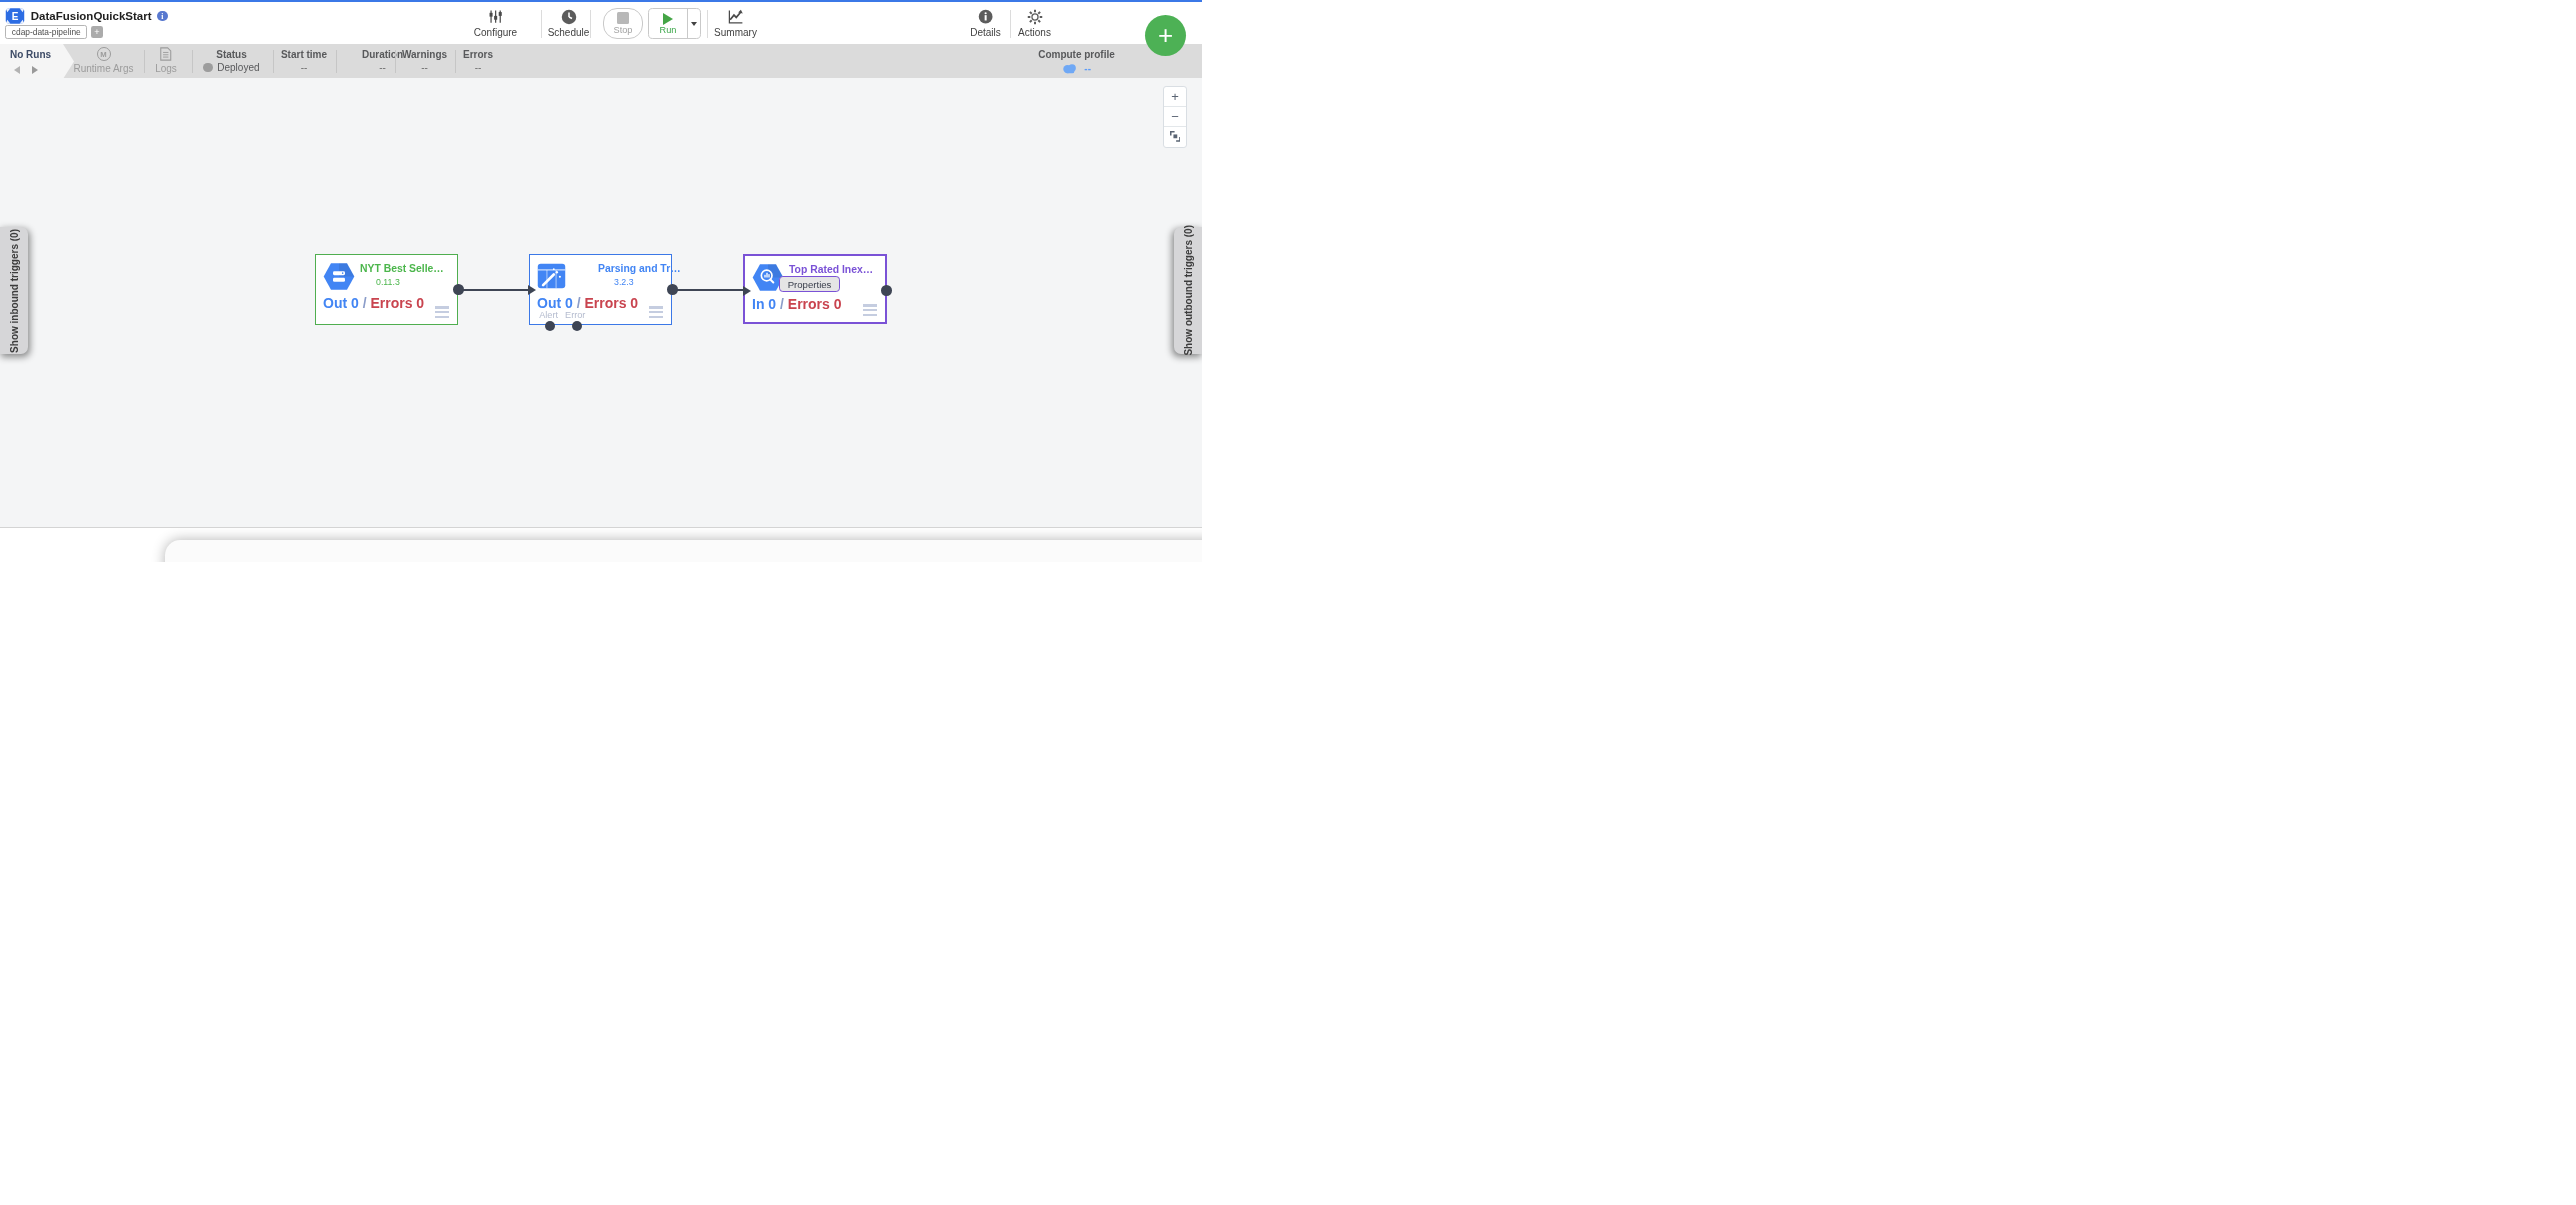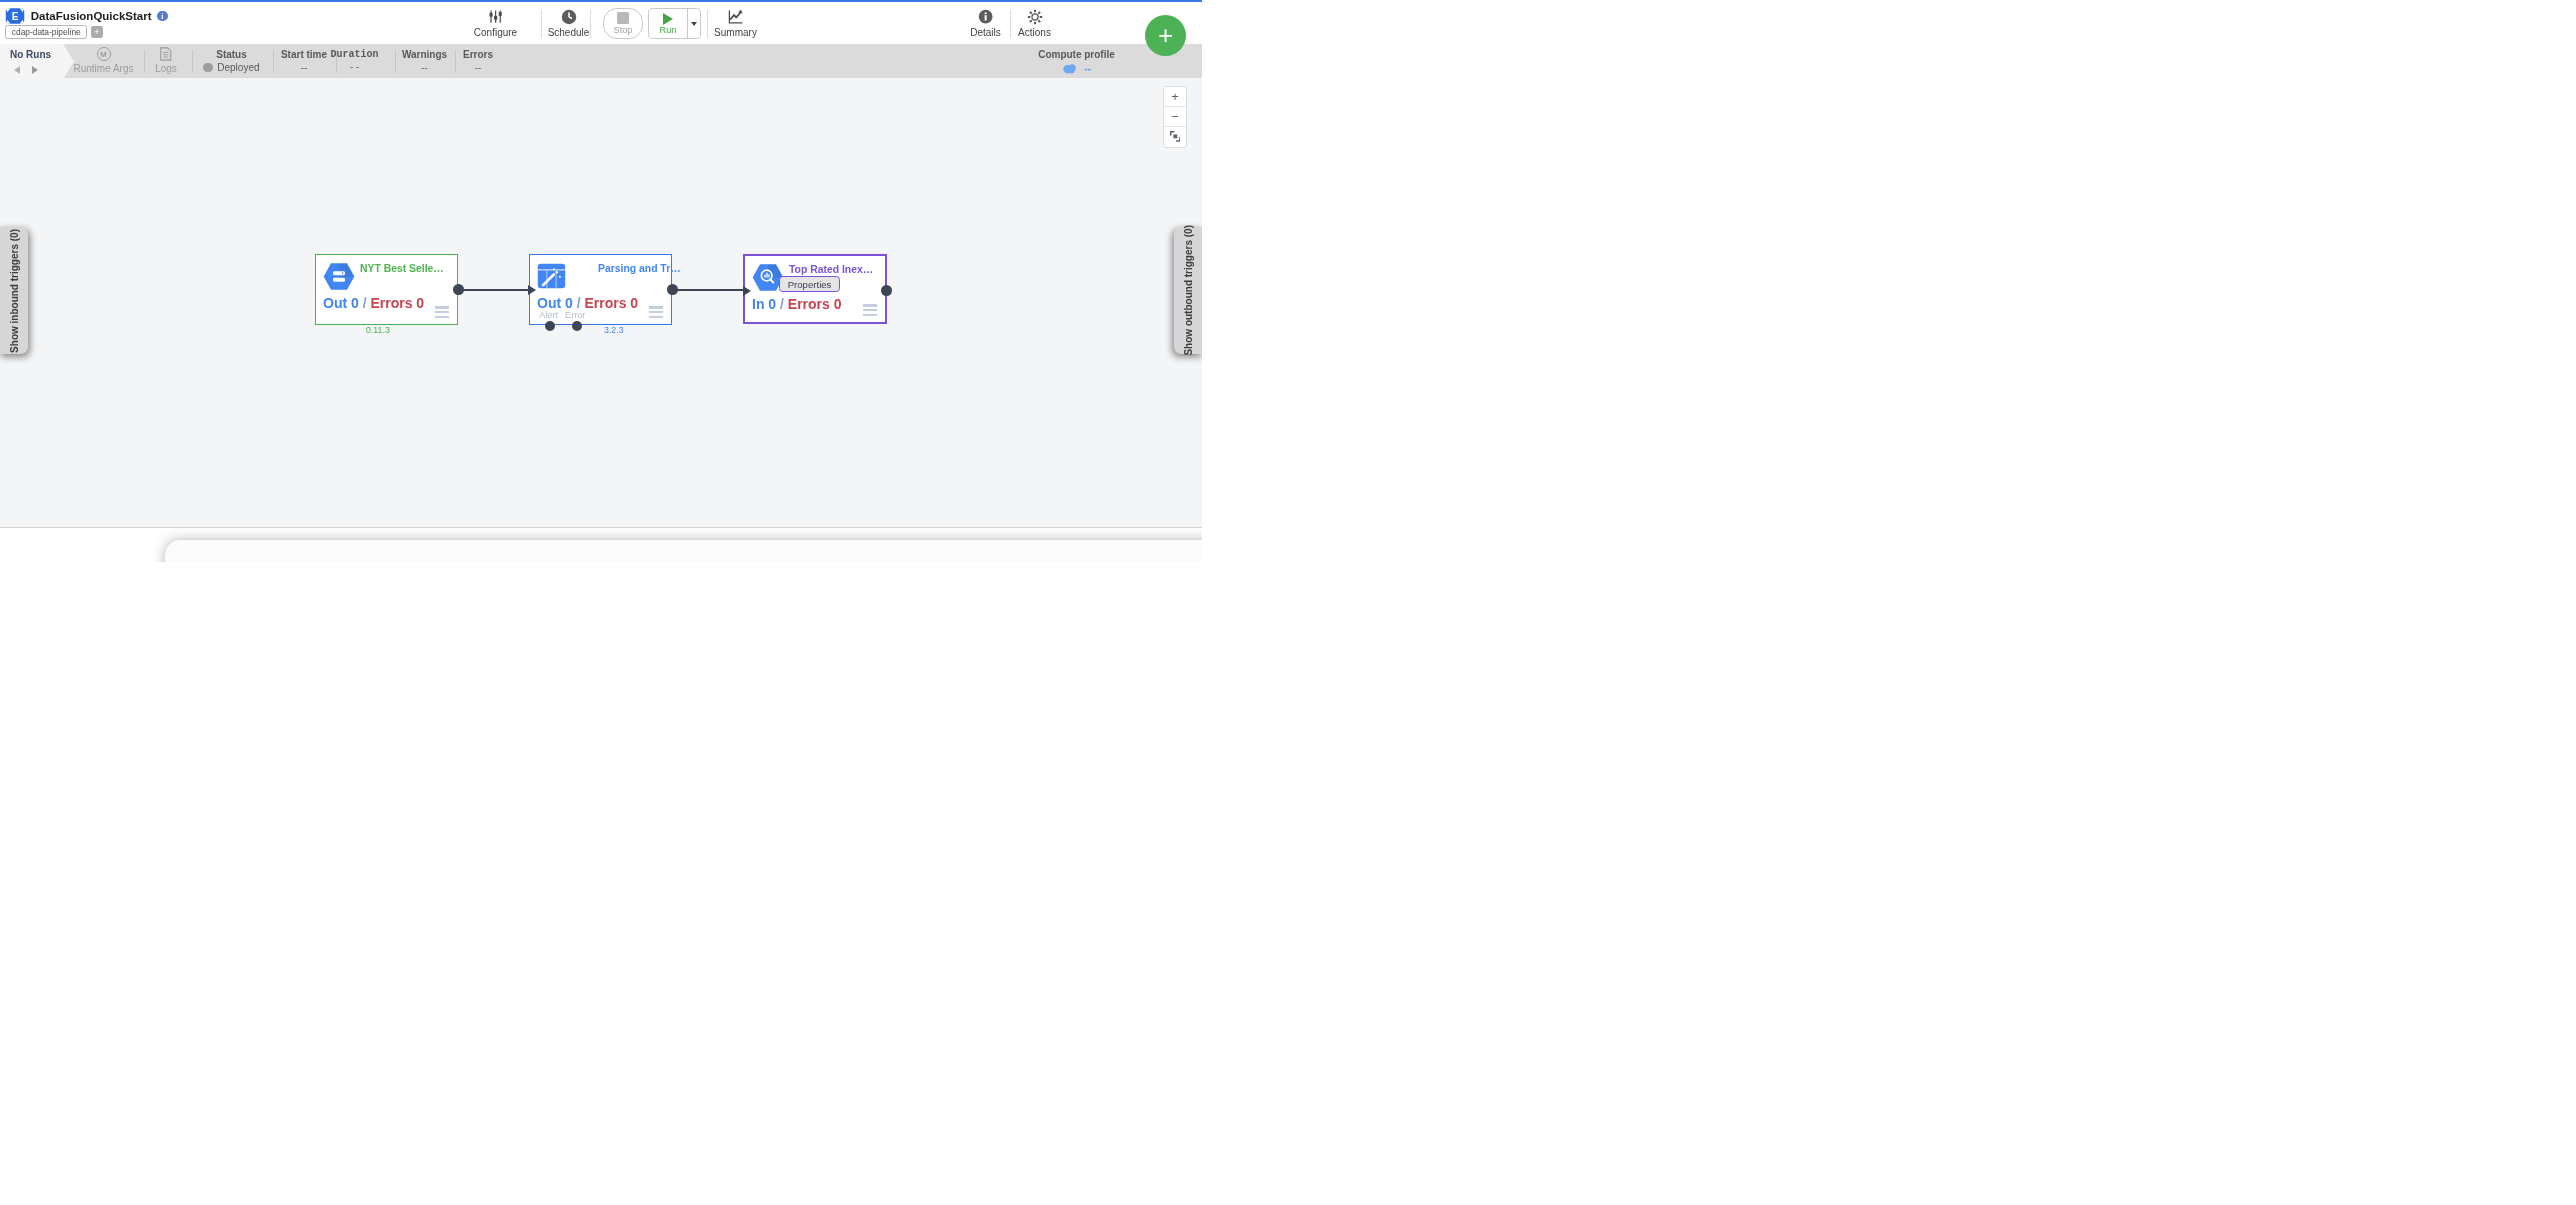--- a/index.html
+++ b/index.html
@@ -85,21 +85,21 @@
 
   .node { position:absolute; top:176px; width:143px; height:71px; background:#fff; }
   .node.green { border:1.5px solid #4fae4f; }
   .node.blue { border:1.5px solid #3b78e7; }
   .node.purple { top:176px; height:70px; width:144px; border:2.3px solid #7a52d6; }
   .n-icon { position:absolute; left:7px; top:7px; }
   .n-title { position:absolute; left:44px; top:7.7px; font-size:10.4px; font-weight:bold; white-space:nowrap; }
   .node.green .n-title, .node.green .n-version { color:#4cb64c; }
   .node.blue .n-title, .node.blue .n-version { color:#4285f4;padding-left:24px; }
   .node.purple .n-title { color:#7a52d6; }
-  .n-version { position:absolute; left:50px; top:21.5px; font-size:8.8px;margin-top:48px; }
+  .n-version { position:absolute; left:60px; top:21.5px; font-size:8.8px; }
   .n-metrics { position:absolute; left:7px; top:40px; font-size:14px; white-space:nowrap;font-weight:bold; }
   .m-primary { color:#4285f4; }
   .m-sep { color:#8b9dc9; }
   .m-errors { color:#c9444f; }
   .n-menu { position:absolute; right:7.7px; bottom:6.1px; cursor:pointer; }
   .n-menu i { display:block; width:14px; height:2.3px; background:#c5cde0; margin-top:2.3px; }
   .out-port { position:absolute; right:-7px; top:29px; width:10.7px; height:10.7px; border-radius:50%; background:#3e4554; cursor:pointer; }
   .in-arrow { position:absolute; left:-2.3px; top:30px; width:0; height:0;
               border-top:5.4px solid transparent; border-bottom:5.4px solid transparent; border-left:8.4px solid #3e4554; }
   .port-label { position:absolute; top:55px; font-size:9.2px; color:#b5bccf; }
@@ -255,21 +255,21 @@
         <span class="status-dot"></span>
         <span class="status-text">Deployed</span>
       </div>
     </div>
     <div class="sb-div" style="left:273px"></div>
     <div class="sb-col" style="left:274px; width:60px;">
       <div class="sb-label">Start time</div>
       <div class="sb-value">--</div>
     </div>
     <div class="sb-div" style="left:336px"></div>
-    <div class="sb-col" style="left:326px; width:57px;font-family:Liberation Mono, monospace;">
+    <div class="sb-col" style="left:354px; width:57px;">
       <div class="sb-label">Duration</div>
       <div class="sb-value">--</div>
     </div>
     <div class="sb-div" style="left:395px"></div>
     <div class="sb-col" style="left:396px; width:57px;">
       <div class="sb-label">Warnings</div>
       <div class="sb-value">--</div>
     </div>
     <div class="sb-div" style="left:455px"></div>
     <div class="sb-col" style="left:456px; width:44px;">

